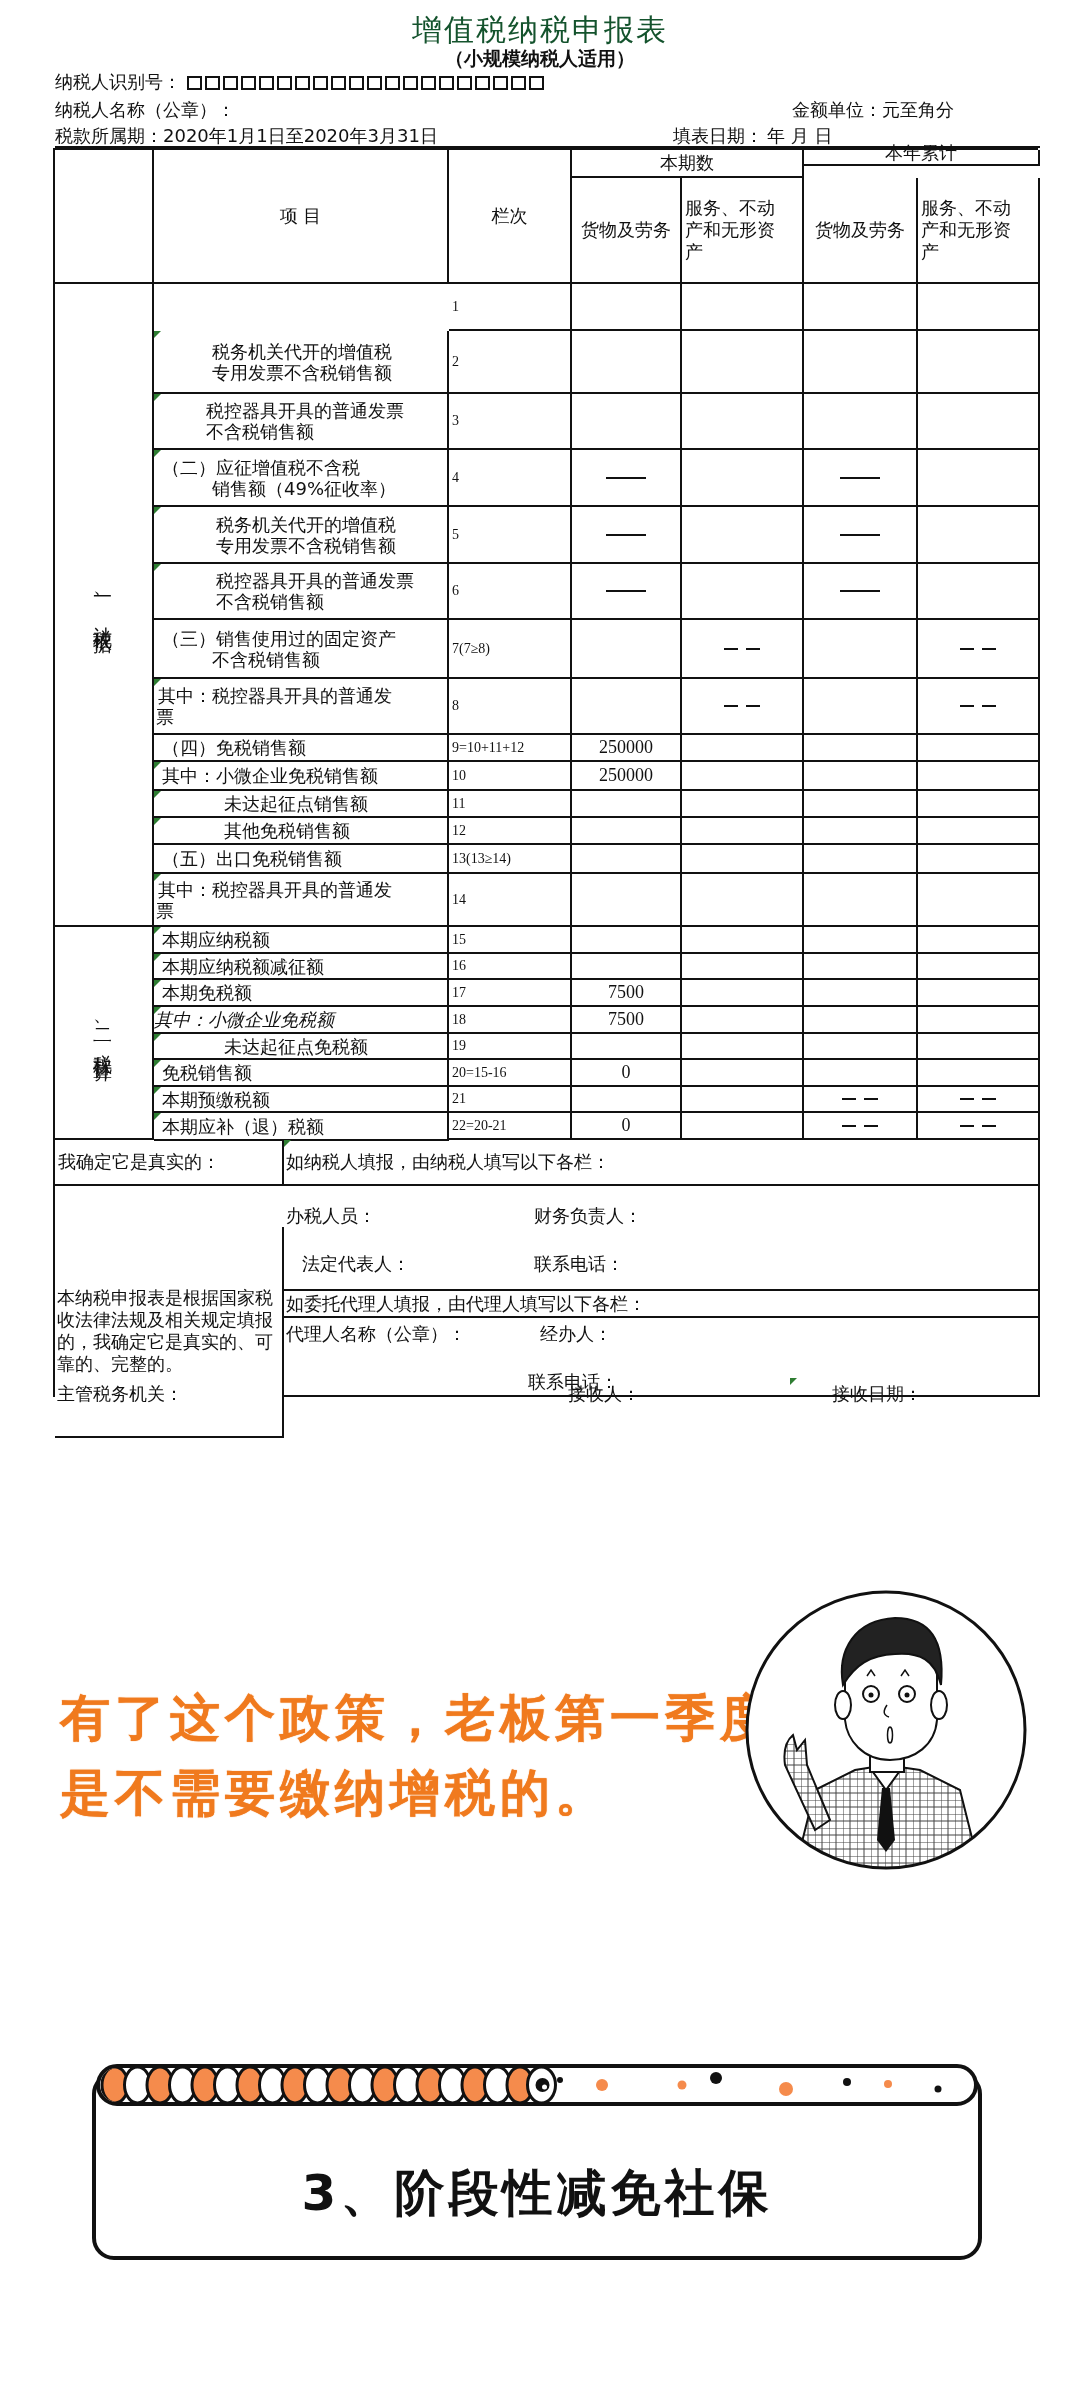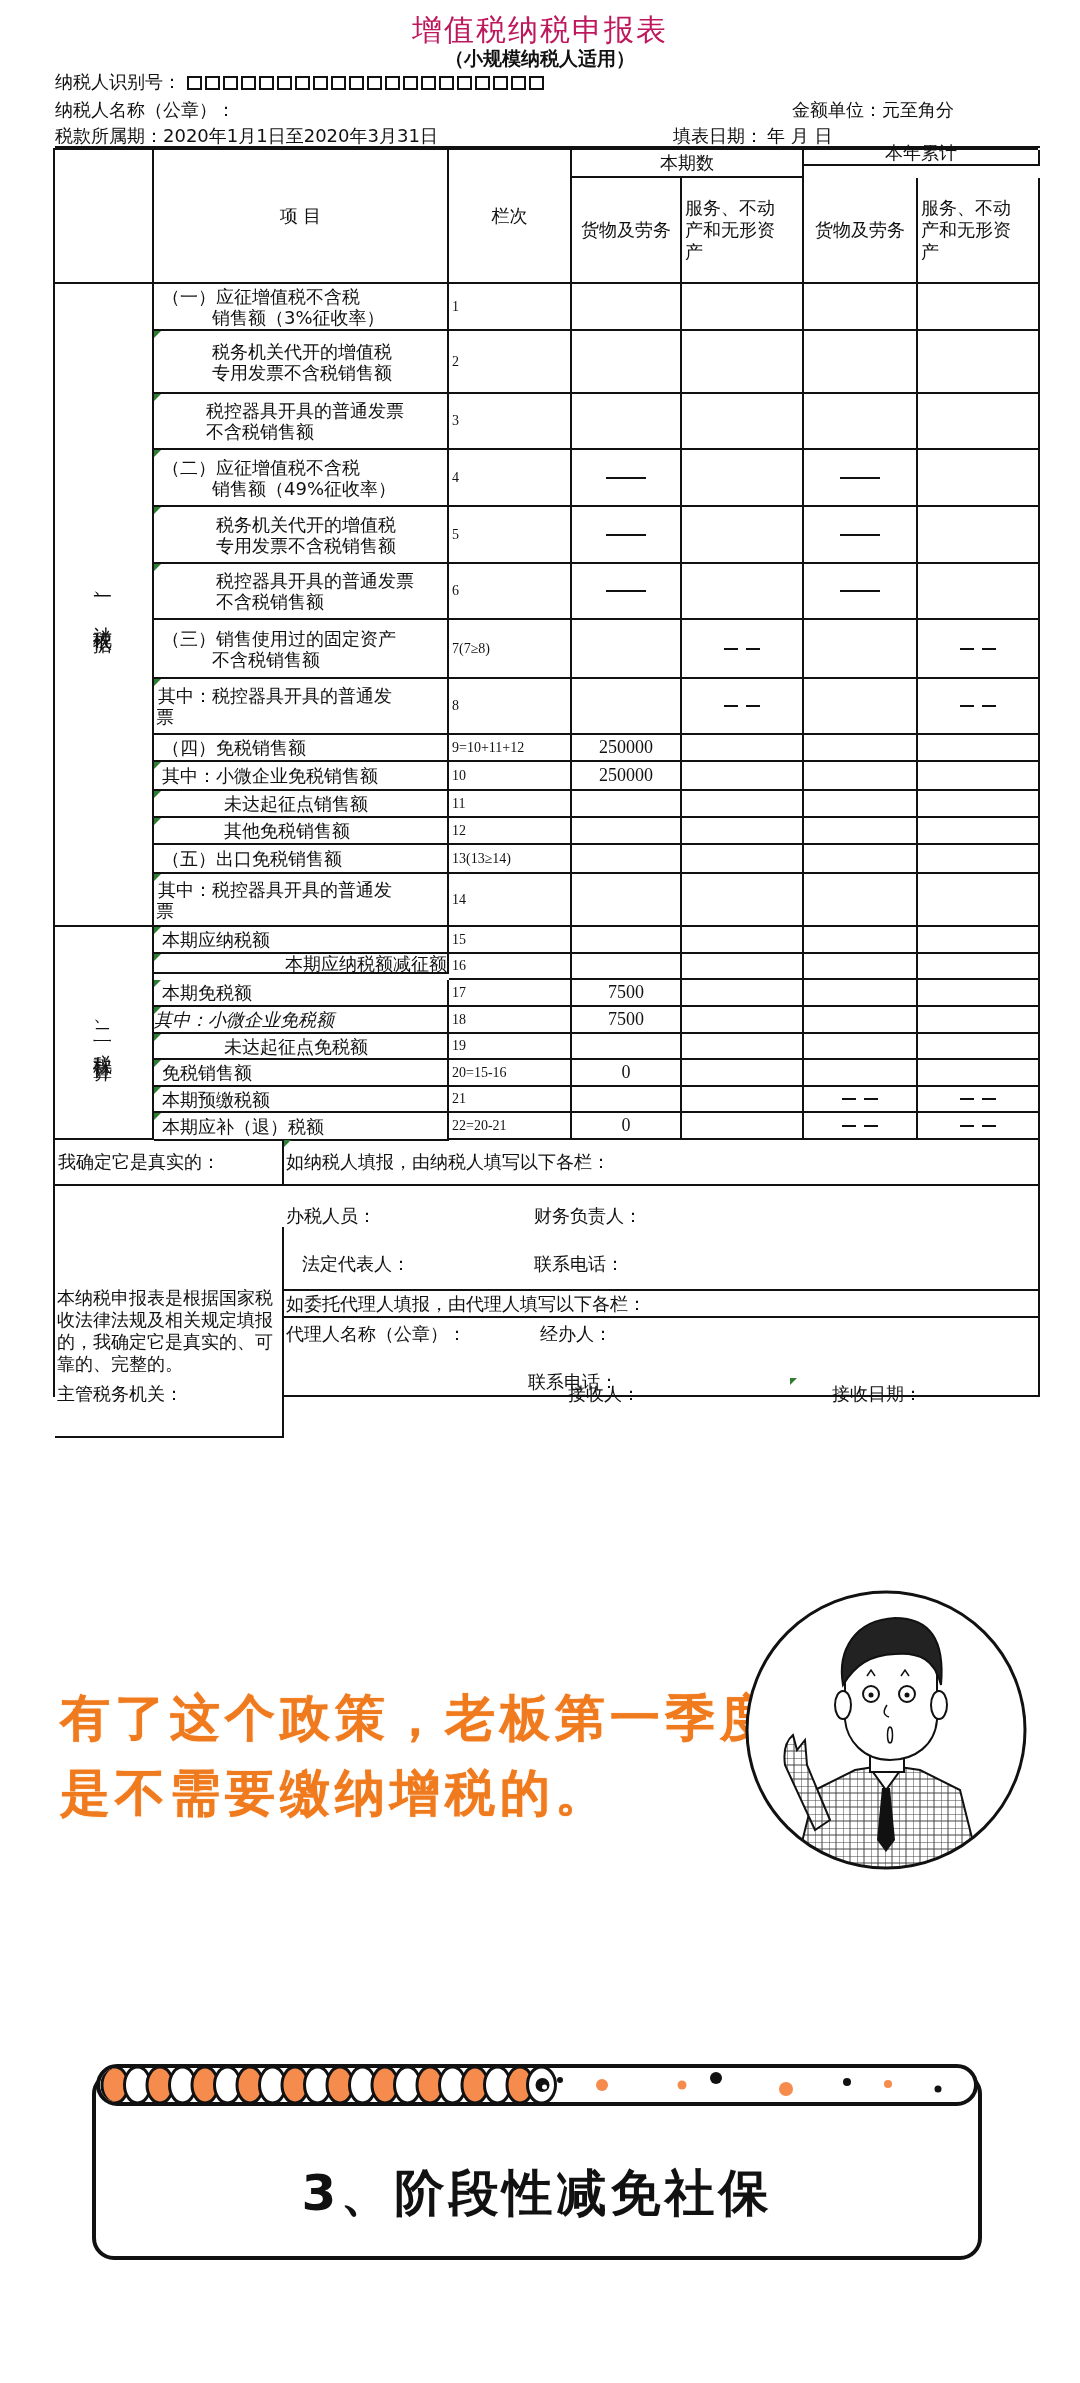--- a/index.html
+++ b/index.html
@@ -1,19 +1,19 @@
 <!DOCTYPE html>
 <html><head>
 <meta charset="utf-8">
 <style>
   html, body { margin:0; padding:0; background:#ffffff; }
   body { width:1080px; height:2383px; position:relative; overflow:hidden;
          font-family:"DejaVu Sans", "Liberation Sans", sans-serif; color:#111; }
   .abs { position:absolute; }
-  .title { left:0; width:1080px; top:10px; text-align:center; font-size:30px; letter-spacing:2px; color:#be185d;font-family:Liberation Serif, serif; }
+  .title { left:0; width:1080px; top:10px; text-align:center; font-size:30px; letter-spacing:2px; color:#14532d;font-family:Liberation Serif, serif; }
   .subtitle { left:0; width:1080px; top:46px; text-align:center; font-size:19px; font-weight:bold; color:#111; }
   .meta { font-size:18px; white-space:nowrap; }
   .meta-underline { border-bottom:2px solid #111; }
   .boxes span { display:inline-block; width:15px; height:14px; border:2px solid #111; margin-right:3px; vertical-align:middle; box-sizing:border-box; }
 
   .cell { position:absolute; box-sizing:border-box; border-right:2px solid #111; border-bottom:2px solid #111; }
   .hdr { display:flex; align-items:center; justify-content:center; text-align:center; font-size:18px; line-height:22px; }
   .hdr-left { display:flex; align-items:center; justify-content:flex-start; text-align:left; font-size:18px; line-height:22px; padding-left:3px; }
   .lc { font-family:"Liberation Serif", serif; font-size:14px; display:flex; align-items:center; padding-left:3px; }
   .val { display:flex; align-items:center; justify-content:center; font-family:"Liberation Serif", serif; font-size:18px; }
@@ -73,24 +73,20 @@
     </div>
     <div class="cell hdr-left" style="left: 863px; top: 28px; width: 122px; height: 106px; white-space: normal;">
       <span style="white-space: normal; display: block; width: 100px;">服务、不动产和无形资产</span>
     </div>
     <div class="cell sect-label" style="left: 0px; top: 134px; width: 99px; height: 643px;">
       <span>一、计税依据</span>
     </div>
     <div class="cell sect-label" style="left: 0px; top: 777px; width: 99px; height: 213px;">
       <span>二、税款计算</span>
     </div>
-    <div class="cell item" style="left: 99px; top: 134px; width: 295px; height: 47px; padding-left: 8px;">
-      <span>（一）应征增值税不含税</span>
-      <span style="padding-left: 50px;">销售额（3%征收率）</span>
-    </div>
     <div class="cell lc" style="left: 394px; top: 134px; width: 123px; height: 47px;">
       <span>1</span>
     </div>
     <div class="cell val" style="left: 517px; top: 134px; width: 110px; height: 47px;"></div>
     <div class="cell val" style="left: 627px; top: 134px; width: 122px; height: 47px;"></div>
     <div class="cell val" style="left: 749px; top: 134px; width: 114px; height: 47px;"></div>
     <div class="cell val" style="left: 863px; top: 134px; width: 122px; height: 47px;"></div>
     <div class="cell item green" style="left: 99px; top: 181px; width: 295px; height: 63px; padding-left: 58px;">
       <span>税务机关代开的增值税</span>
       <span style="padding-left: 0px;">专用发票不含税销售额</span>
@@ -268,21 +264,21 @@
     <div class="cell item green" style="left: 99px; top: 777px; width: 295px; height: 27px; padding-left: 8px;">
       <span>本期应纳税额</span>
     </div>
     <div class="cell lc" style="left: 394px; top: 777px; width: 123px; height: 27px;">
       <span>15</span>
     </div>
     <div class="cell val" style="left: 517px; top: 777px; width: 110px; height: 27px;"></div>
     <div class="cell val" style="left: 627px; top: 777px; width: 122px; height: 27px;"></div>
     <div class="cell val" style="left: 749px; top: 777px; width: 114px; height: 27px;"></div>
     <div class="cell val" style="left: 863px; top: 777px; width: 122px; height: 27px;"></div>
-    <div class="cell item green" style="left: 99px; top: 804px; width: 295px; height: 20px; padding-left: 8px; text-align: right;">
+    <div class="cell item green" style="left: 99px; top: 804px; width: 295px; height: 26px; padding-left: 8px;">
       <span>本期应纳税额减征额</span>
     </div>
     <div class="cell lc" style="left: 394px; top: 804px; width: 123px; height: 26px;">
       <span>16</span>
     </div>
     <div class="cell val" style="left: 517px; top: 804px; width: 110px; height: 26px;"></div>
     <div class="cell val" style="left: 627px; top: 804px; width: 122px; height: 26px;"></div>
     <div class="cell val" style="left: 749px; top: 804px; width: 114px; height: 26px;"></div>
     <div class="cell val" style="left: 863px; top: 804px; width: 122px; height: 26px;"></div>
     <div class="cell item green" style="left: 99px; top: 830px; width: 295px; height: 27px; padding-left: 8px;">

